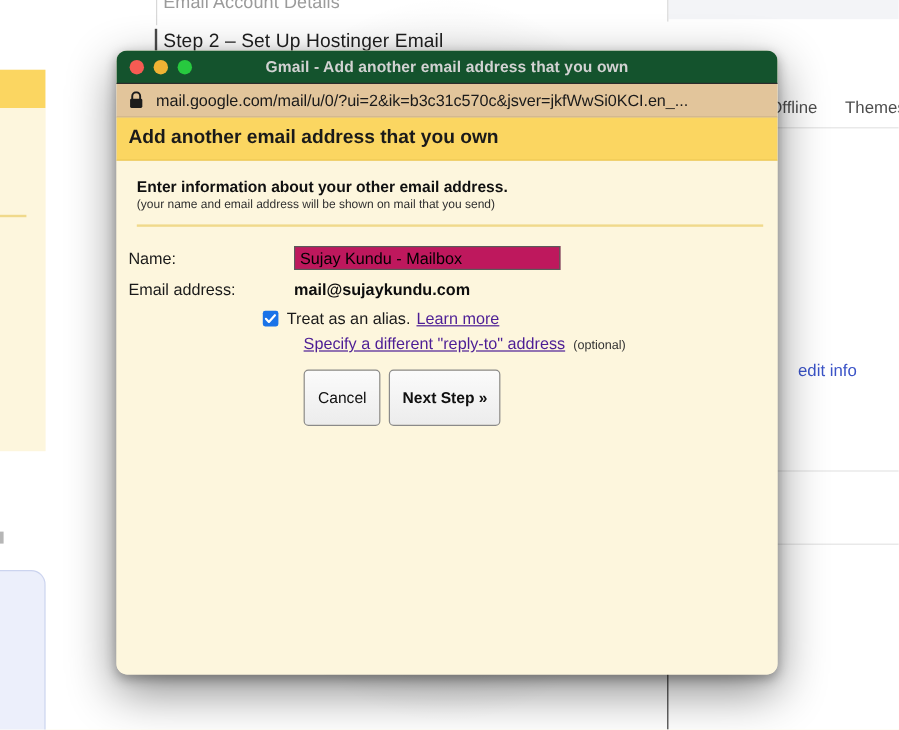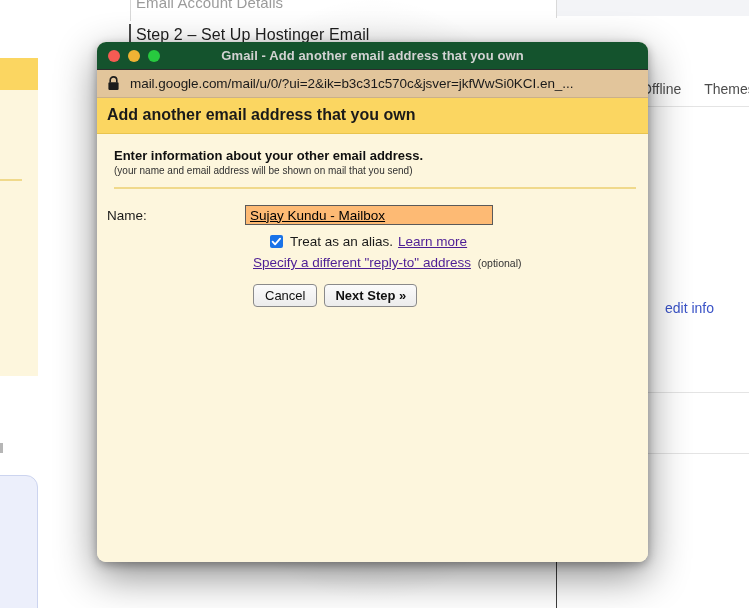--- a/index.html
+++ b/index.html
@@ -300,42 +300,41 @@
   }
   .flabel {
     width: 138px;
     text-align: left;
     padding-right: 8px;
     box-sizing: border-box;
     flex: 0 0 auto;
     color: #1a1a1a;
   }
   .name-input {
-    width: 248px;
+    width: 222px;
     height: 20px;
     font-family: "Liberation Sans", sans-serif;
     font-size: 13.5px;
     color: #000;
     padding: 1px 4px;
     border: 1px solid #5a5a5a;
-    background: #fdba74;
+    background: #be185d;
     box-sizing: border-box;
     border-radius: 0;
-    text-decoration: underline;
   }
 
   .email-value {
     font-weight: bold;
     color: #0d0d0d;
   }
 
   .alias-row {
     display: flex;
     align-items: center;
-    margin-left: 116px;
+    margin-left: 65px;
     margin-top: 4px;
     margin-bottom: 6px;
     padding-left: 47px;
   }
   .checkbox {
     width: 13px;
     height: 13px;
     background: #1a73e8;
     border-radius: 2px;
     margin-right: 7px;
@@ -371,21 +370,21 @@
     font-family: "Liberation Sans", sans-serif;
     font-size: 13px;
     color: #101010;
     background: linear-gradient(#fbfbfb, #ececec);
     border: 1px solid #8a8a8a;
     border-radius: 4px;
     padding: 3px 11px;
     cursor: pointer;
     line-height: 15px;
   }
-  .btn.primary { font-weight: bold; padding: 3px 10px; }
+  .btn.primary { font-weight: bold; padding: 15px 10px; }
 </style>
 </head>
 <body>
 
 <div id="bg-page">
 
   <div class="bg-topband"></div>
   <div class="bg-vrule-top"></div>
   <div class="bg-vrule-mid"></div>
   <div class="bg-vrule-right"></div>
@@ -446,20 +445,24 @@
 
     <div class="divider"></div>
 
     <div class="form">
 
       <div class="frow">
         <div class="flabel">Name:</div>
         <input class="name-input" type="text" value="Sujay Kundu - Mailbox" style="">
       </div>
 
+      <div class="frow">
+        <div class="flabel">Email address:</div>
+        <div class="email-value">mail@sujaykundu.com</div>
+      </div>
 
       <div class="alias-row">
         <span class="checkbox">
           <svg width="13" height="13" viewBox="0 0 13 13" xmlns="http://www.w3.org/2000/svg">
             <path d="M2.6 6.7l2.5 2.6 5-5.6" fill="none" stroke="#ffffff" stroke-width="1.8" stroke-linecap="round" stroke-linejoin="round"></path>
           </svg>
         </span>
         <span class="alias-text">Treat as an alias.</span>
         <span class="link" style="margin-left:5px;">Learn more</span>
       </div>

